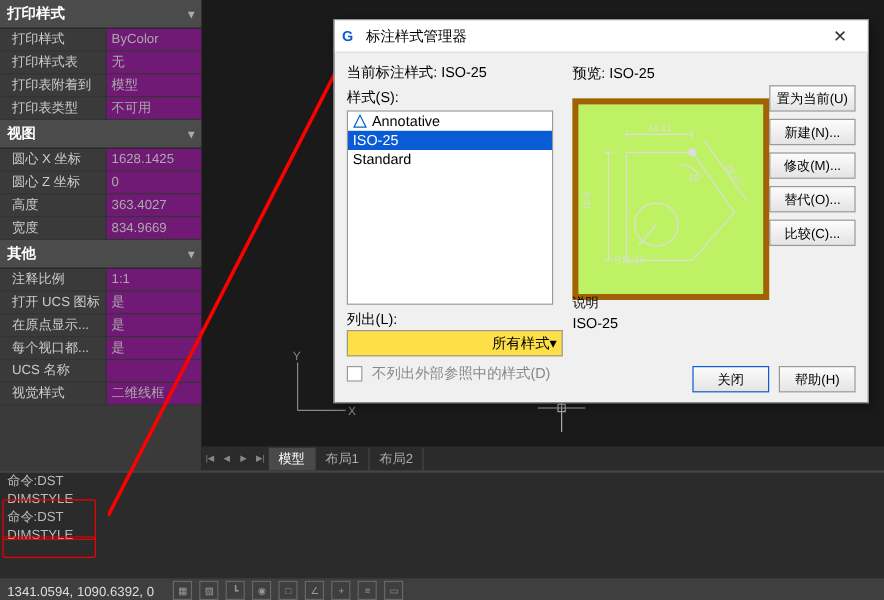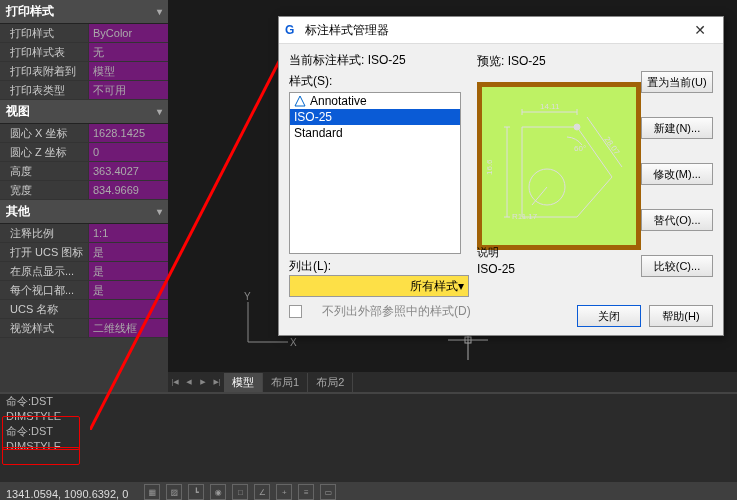--- a/index.html
+++ b/index.html
@@ -35,29 +35,29 @@
 .tclose{width:34px;height:22px;display:flex;align-items:center;justify-content:center;font-size:14px;color:#333}
 .dlgbody{padding:8px 10px;font-size:12px}
 .curstyle{margin-bottom:4px}
 .styles-label{margin-bottom:2px}
 .styles-list{width:170px;height:160px;background:#fff;border:1px solid #999;overflow:auto}
 .sitem{padding:1px 4px;display:flex;align-items:center;gap:4px}
 .sitem.sel{background:#0a5bd6;color:#fff}
 .aicon{width:12px;height:12px}
 .listout{margin-top:4px}
 .listsel{width:170px;height:20px;background:#fde047;border:1px solid #999;display:flex;align-items:center;padding:0 4px;justify-content:flex-end}
-.chkrow{margin-top:6px;color:#888;display:flex;align-items:center;gap:20px}
+.chkrow{margin-top:6px;color:#888;display:flex;align-items:center;gap:8px}
 .chkbox{width:11px;height:11px;border:1px solid #999;background:#fff}
 .preview{position:absolute;left:198px;top:36px;width:154px;height:172px}
 .preview-label{font-size:12px;margin-bottom:12px}
 .preview-box{width:154px;height:158px;background:#bef264;border:5px solid #a16207;position:relative}
 .desc{position:absolute;left:198px;top:228px;width:154px}
 .desc-label{font-size:11px}
 .desc-val{font-size:12px;margin-top:2px}
-.btncol{position:absolute;right:10px;top:54px;width:72px;display:flex;flex-direction:column;gap:24px}
+.btncol{position:absolute;right:10px;top:54px;width:72px;display:flex;flex-direction:column;gap:6px}
 .dlgbtn{height:20px;background:linear-gradient(#fcfcfc,#e4e4e4);border:1px solid #999;font-size:11px;display:flex;align-items:center;justify-content:center}
 .bottombtns{position:absolute;right:10px;bottom:8px;display:flex;gap:8px}
 .bottombtns .dlgbtn{width:62px}
 .bottombtns .dlgbtn.primary{border:1px solid #0a5bd6}
 </style>
 </head>
 <body>
 
 <div class="main">
   <div class="props">

